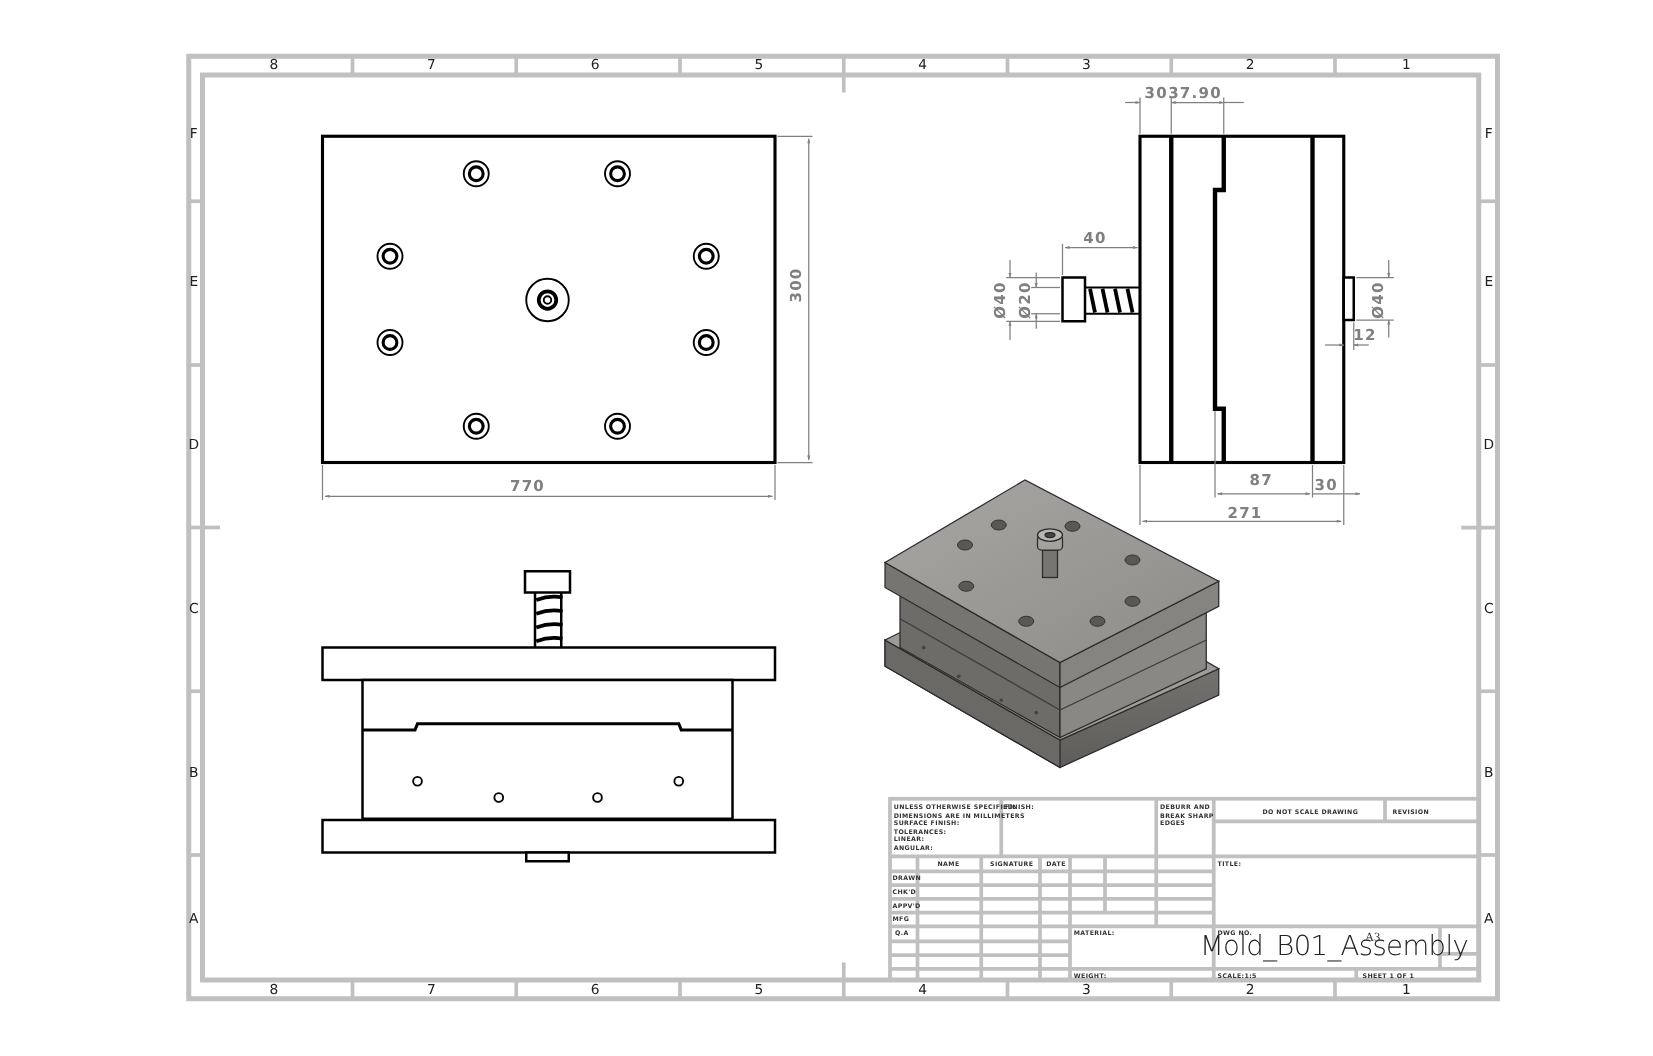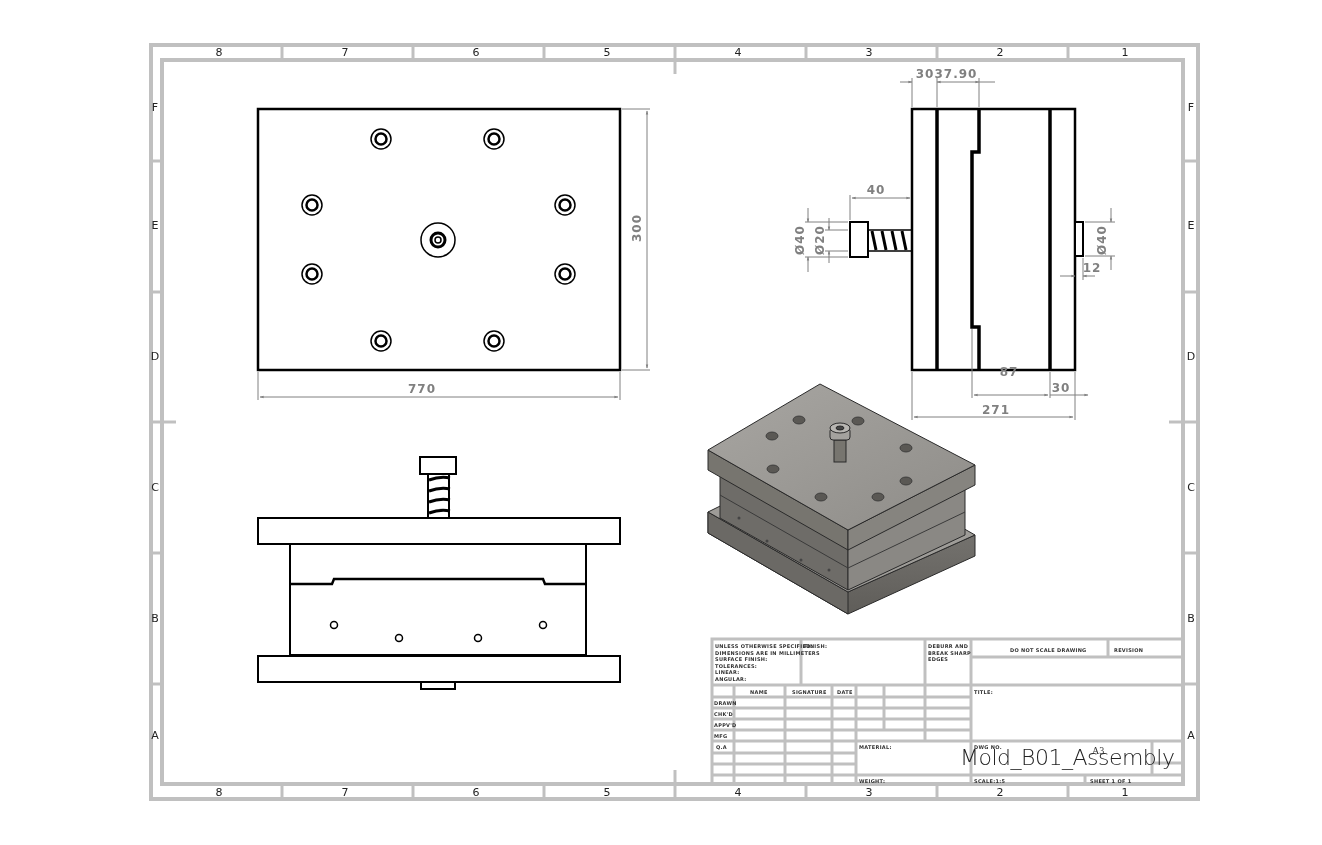--- a/index.html
+++ b/index.html
@@ -291,21 +291,21 @@
 <span class="dim vert" style="left:637px;top:228px">300</span>
 
 
 <span class="dim" style="left:925px;top:74px">30</span>
 <span class="dim" style="left:956px;top:74px">37.90</span>
 <span class="dim" style="left:876px;top:190px">40</span>
 <span class="dim vert" style="left:800px;top:240px">Ø40</span>
 <span class="dim vert" style="left:820px;top:240px">Ø20</span>
 <span class="dim vert" style="left:1102px;top:240px">Ø40</span>
 <span class="dim" style="left:1092px;top:268px">12</span>
-<span class="dim" style="left:1009px;top:372px">87</span>
+<span class="dim" style="left:1009px;top:384px">87</span>
 <span class="dim" style="left:1061px;top:388px">30</span>
 <span class="dim" style="left:996px;top:410px">271</span>
 
 
 <div class="tb" style="left:715px;top:643px">
   <div>UNLESS OTHERWISE SPECIFIED:</div>
   <div>DIMENSIONS ARE IN MILLIMETERS</div>
   <div>SURFACE FINISH:</div>
   <div>TOLERANCES:</div>
   <div>  LINEAR:</div>

